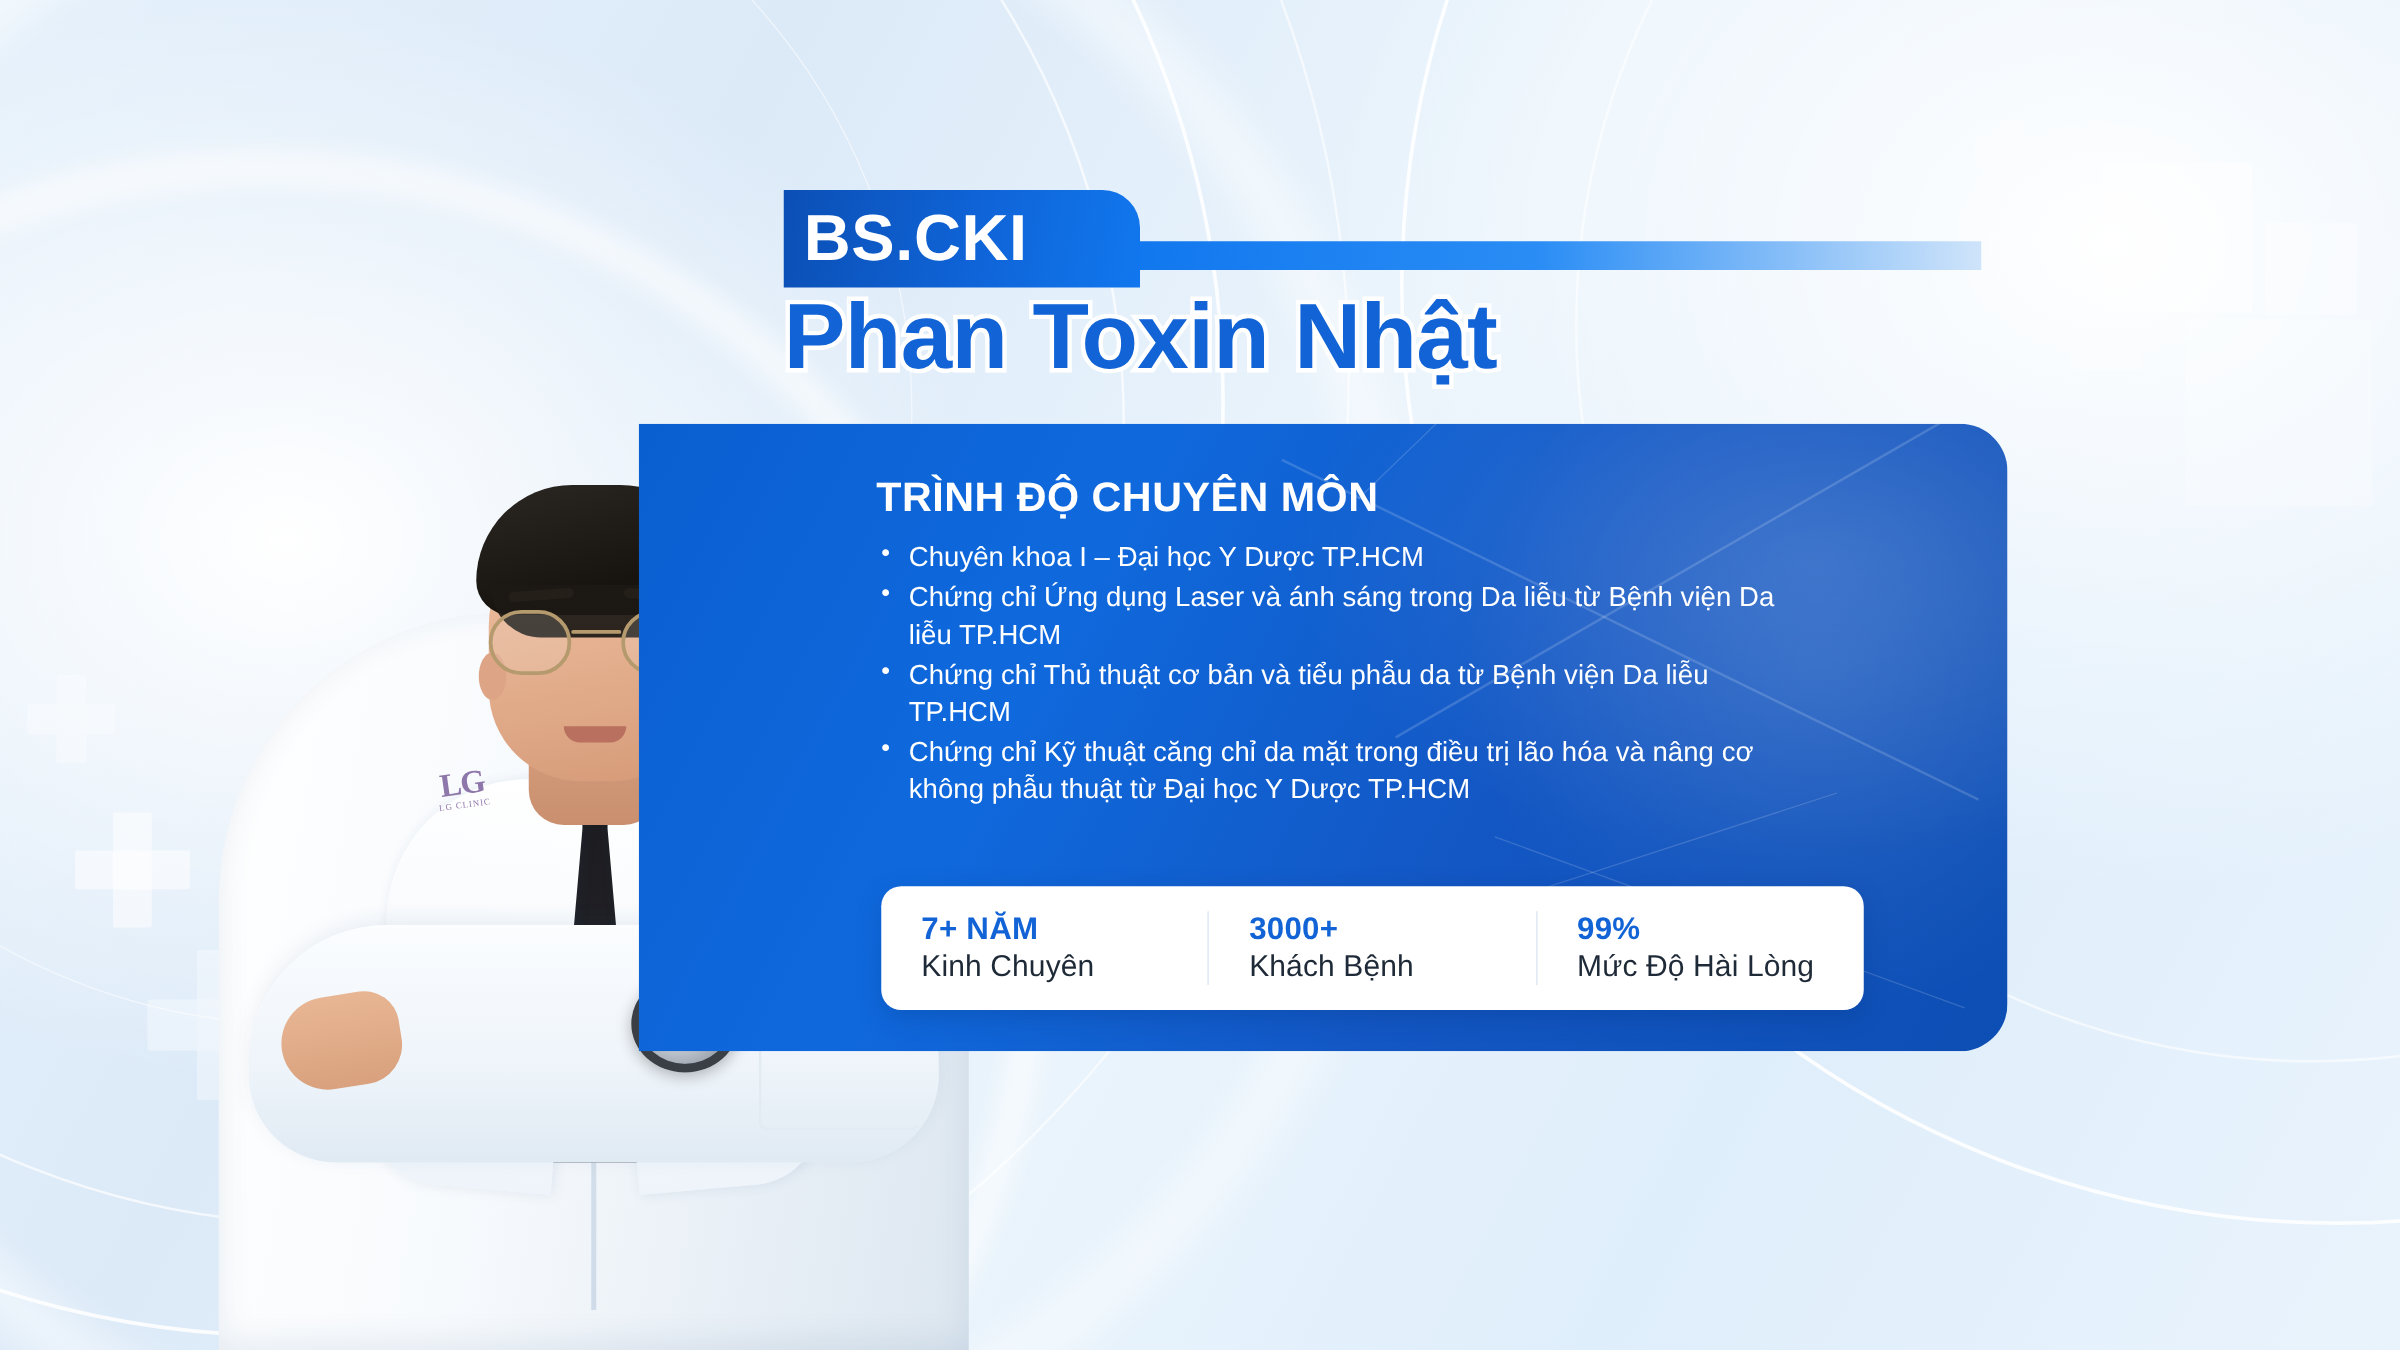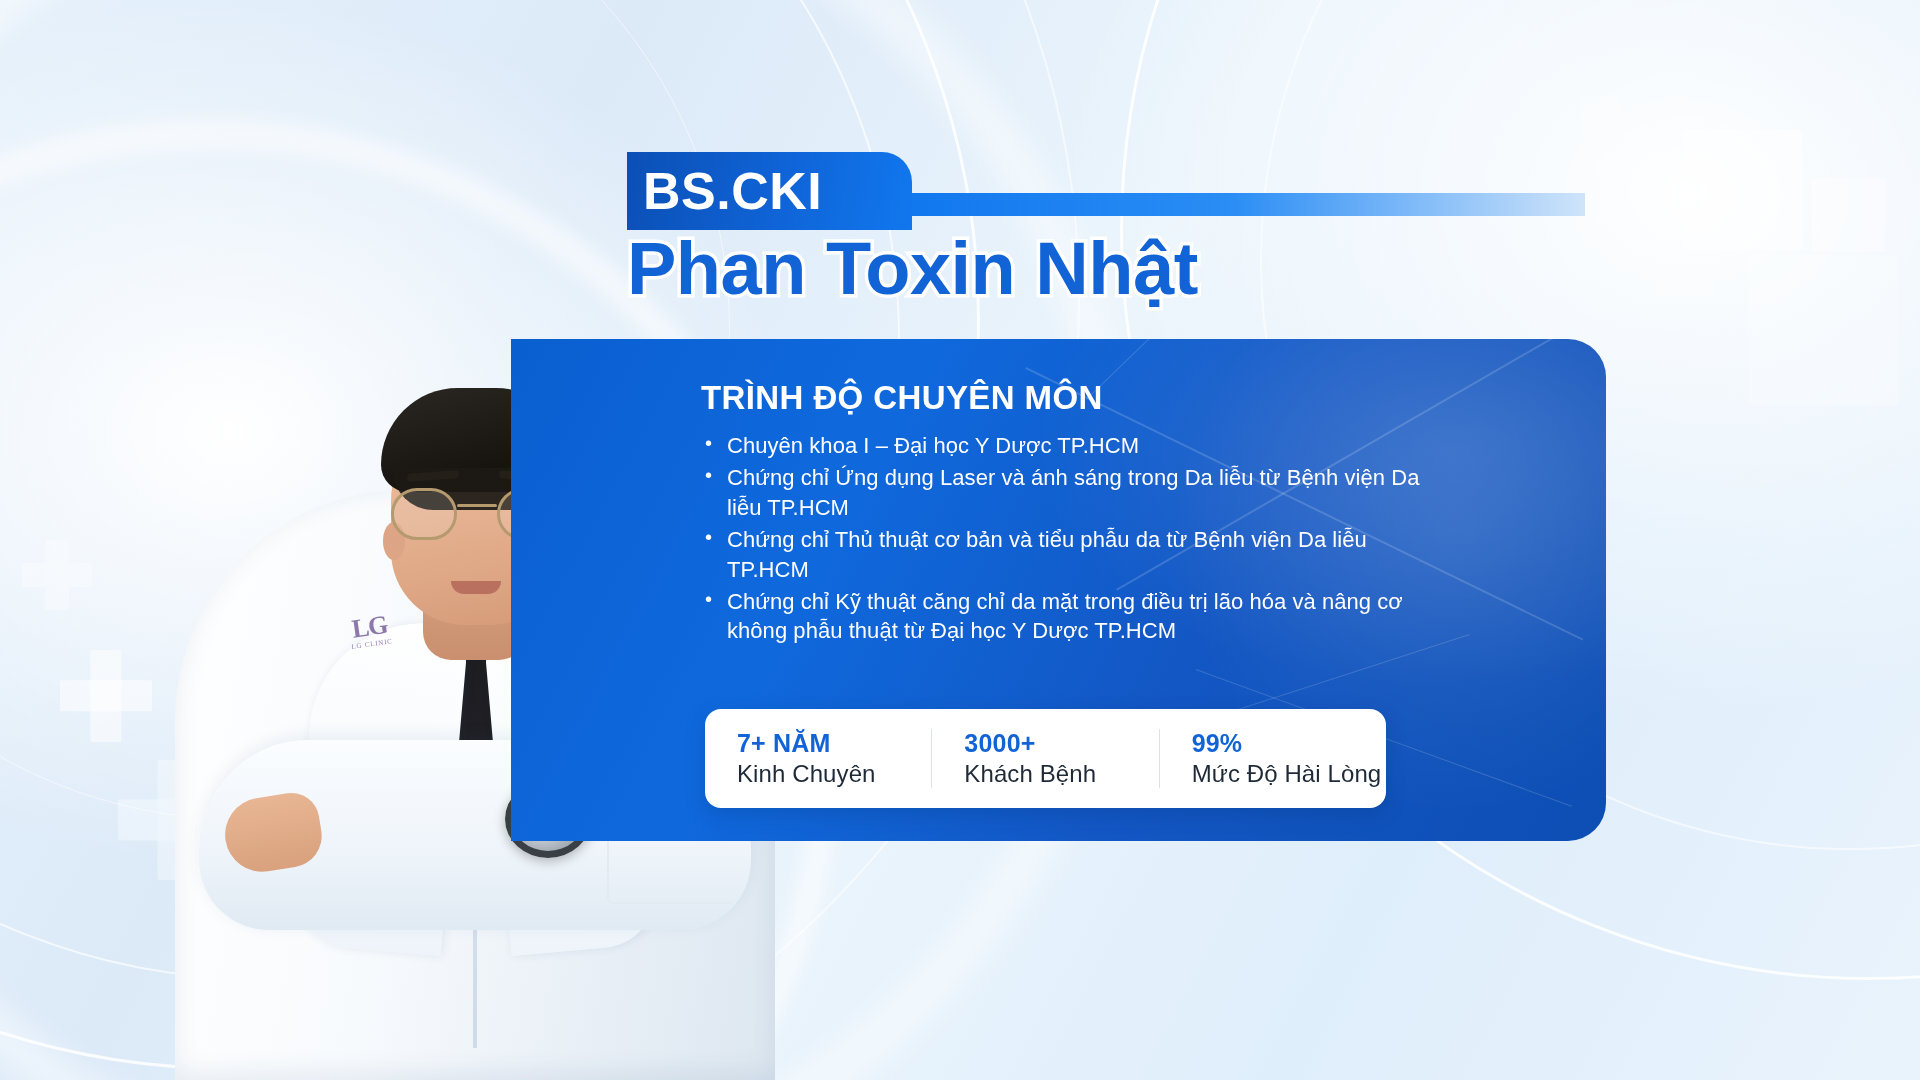--- a/index.html
+++ b/index.html
@@ -228,21 +228,21 @@
   .cred-list li {
     position:relative; padding-left:26px; margin-bottom:2px;
     color:#ffffff; font-size:22px; line-height:1.36; letter-spacing:.05px;
   }
   .cred-list li::before {
     content:"•"; position:absolute; left:4px; top:-1px; font-size:20px; color:#fff;
   }
 
   
   .stats {
-    position:absolute; left:705px; top:709px; width:681px; height:99px;
+    position:absolute; left:705px; top:709px; width:786px; height:99px;
     background:#ffffff; border-radius:16px;
     display:flex; align-items:center;
     box-shadow:0 6px 20px rgba(5,45,110,.22);
   }
   .stat { flex:1; text-align:left; padding-left:32px; }
   .stat + .stat { border-left:1px solid #d7e3f2; }
   .stat .v { color:#1163d6; font-size:25px; font-weight:700; line-height:1.18; letter-spacing:.2px; }
   .stat .l { color:#1f2a38; font-size:24px; line-height:1.22; letter-spacing:.1px; }
 </style>
 </head>

